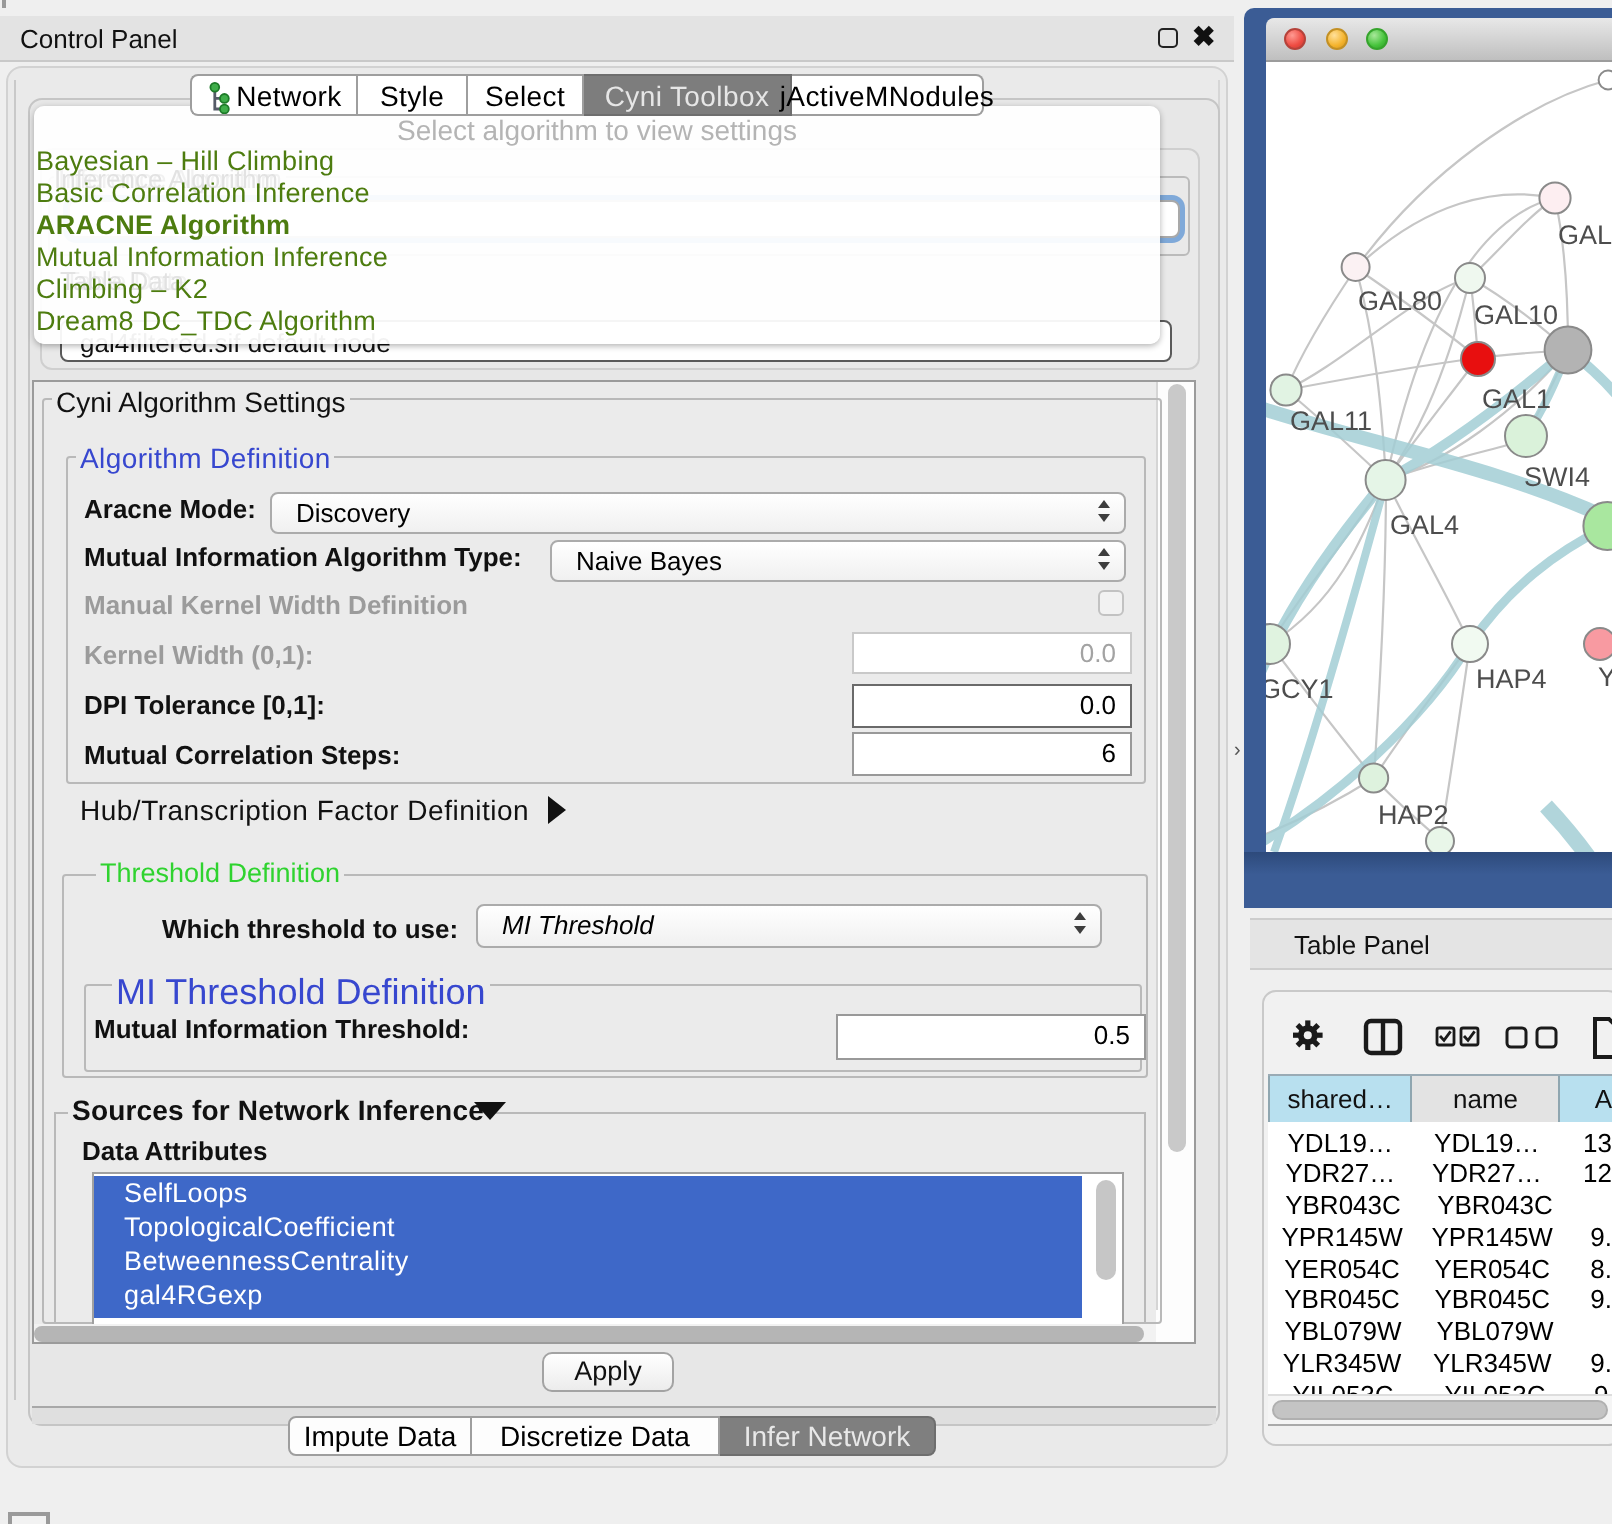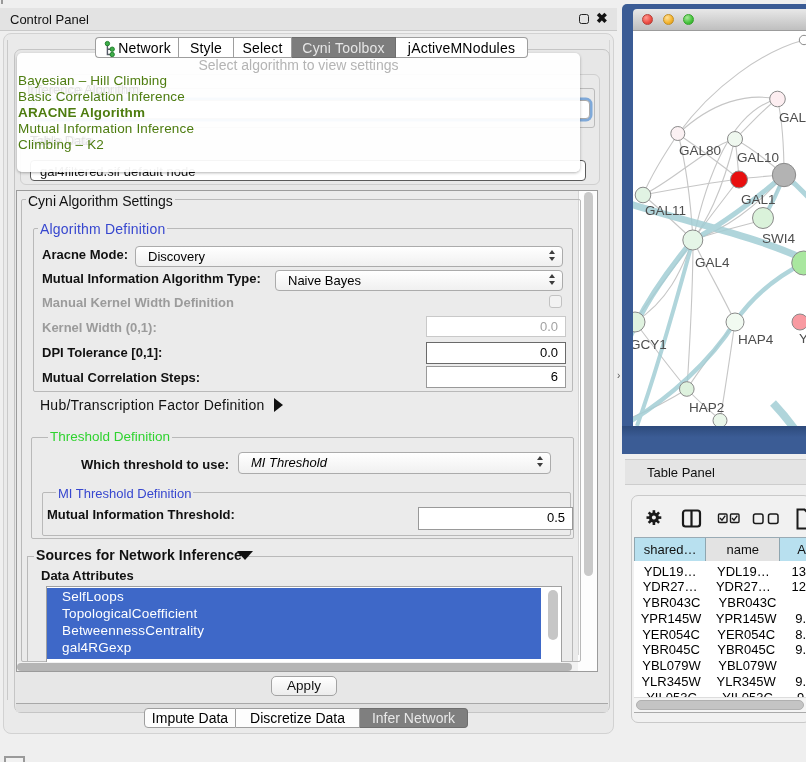--- a/index.html
+++ b/index.html
@@ -36,21 +36,21 @@
       <path d="M4.4,4 V14.5 H8.8 M4.4,9.2 H8.8" fill="none" stroke="#565b68" stroke-width="1.4"></path>
       <circle cx="4.4" cy="3.6" r="2.2" fill="#3fae4a" stroke="#1d7a28" stroke-width="0.9"></circle>
       <circle cx="9.2" cy="9.2" r="2.2" fill="#3fae4a" stroke="#1d7a28" stroke-width="0.9"></circle>
       <circle cx="9.2" cy="14.5" r="2.2" fill="#3fae4a" stroke="#1d7a28" stroke-width="0.9"></circle>
     </svg>
     <span>Network</span>
   </div>
   <div style="width:55px;background:#fff;border:1px solid #9e9e9e;border-right:none;display:flex;align-items:center;justify-content:center;">Style</div>
   <div style="width:59px;background:#fff;border:1px solid #9e9e9e;display:flex;align-items:center;justify-content:center;">Select</div>
   <div style="width:104px;background:#7d7d7d;border:1px solid #6e6e6e;border-left:none;display:flex;align-items:center;justify-content:center;color:#e6e6e6;">Cyni Toolbox</div>
-  <div style="width:132px;background:#fff;border:1px solid #9e9e9e;border-left:none;border-radius:0 4px 4px 0;display:flex;align-items:center;justify-content:center;">jActiveMNodules</div>
+  <div style="width:96px;background:#fff;border:1px solid #9e9e9e;border-left:none;border-radius:0 4px 4px 0;display:flex;align-items:center;justify-content:center;">jActiveMNodules</div>
 </div>
 
 <div class="abs" style="left:20px;top:74px;width:580px;height:111px;background:#e9e9e9;border:1px solid #cfcfcf;border-radius:6px;"></div>
 <div class="abs" style="left:24px;top:88px;width:571px;height:40px;border:1px solid #bbb;border-radius:3px;"></div>
 <div class="abs lbl" style="left:27px;top:82px;background:#e9e9e9;padding:0 2px;">Inference Algorithm</div>
 <div class="abs" style="left:34px;top:100px;width:556px;height:19px;background:#fff;border:1px solid #a9a9a9;border-radius:4px;box-shadow:0 0 0 2.5px #7fa9d9;"></div>
 <div class="abs lbl" style="left:30px;top:133px;background:#e9e9e9;padding:0 2px;">Table Data</div>
 <div class="abs" style="left:30px;top:160px;width:556px;height:21px;background:#fff;border:1.5px solid #5a5a5a;border-radius:4px;">
   <div class="abs lbl" style="left:9px;top:3px;">gal4filtered.sif default node</div>
 </div>
@@ -58,20 +58,21 @@
 <div class="abs" style="left:17px;top:53px;width:563px;height:119px;background:rgba(255,255,255,0.94);border-radius:5px;box-shadow:0 1px 3px rgba(0,0,0,0.3);z-index:4;">
   <div class="abs" style="left:0;top:4px;width:100%;text-align:center;font-size:14px;color:#b4b4b4;">Select algorithm to view settings</div>
   <div class="abs" style="left:10px;top:29px;font-size:13px;color:#e2e2e2;">Inference Algorithm</div>
   <div class="abs" style="left:13px;top:80px;font-size:13px;color:#e2e2e2;">Table Data</div>
   <div class="abs" style="left:1px;top:20px;font-size:13.5px;letter-spacing:0.15px;color:#4d7c0f;line-height:16px;">
     <div>Bayesian – Hill Climbing</div>
     <div>Basic Correlation Inference</div>
     <div style="font-weight:bold;">ARACNE Algorithm</div>
     <div>Mutual Information Inference</div>
     <div>Climbing – K2</div>
+    <div>Dream8 DC_TDC Algorithm</div>
   </div>
 </div>
 
 <div class="abs" style="left:16px;top:190px;width:582px;height:482px;background:#ebebeb;border:1px solid #9b9b9b;"></div>
 
 <div class="abs" style="left:578px;top:191px;width:19px;height:471px;background:#fdfdfd;border-left:1px solid #d5d5d5;"></div>
 <div class="abs" style="left:584px;top:192px;width:9px;height:384px;background:#c9c9c9;border-radius:5px;"></div>
 
 <div class="abs" style="left:17px;top:662px;width:561px;height:9px;background:#f2f2f2;"></div>
 <div class="abs" style="left:578px;top:655px;width:19px;height:16px;background:#fdfdfd;"></div>
@@ -103,21 +104,21 @@
 <div class="abs" style="left:40px;top:397px;font-size:14px;letter-spacing:0.25px;color:#111;white-space:nowrap;">Hub/Transcription Factor Definition</div>
 <div class="abs" style="left:274px;top:398px;width:0;height:0;border-left:9px solid #111;border-top:7px solid transparent;border-bottom:7px solid transparent;"></div>
 
 <div class="abs" style="left:31px;top:437px;width:543px;height:102px;border:1px solid #b9b9b9;border-radius:2px;"></div>
 <div class="abs" style="left:48px;top:429px;background:#ebebeb;padding:0 2px;font-size:13.5px;color:#2fd32f;white-space:nowrap;">Threshold Definition</div>
 <div class="abs lbl bold" style="left:81px;top:457px;">Which threshold to use:</div>
 <div class="abs combo" style="left:238px;top:452px;width:313px;height:22px;font-style:italic;">
     <span>MI Threshold</span>
   </div>
 <div class="abs" style="left:42px;top:492px;width:529px;height:44px;border:1px solid #b9b9b9;border-radius:2px;"></div>
-<div class="abs" style="left:56px;top:486px;background:#ebebeb;padding:0 2px;font-size:13px;color:#3747cf;white-space:nowrap;text-align:right;">MI Threshold Definition</div>
+<div class="abs" style="left:56px;top:486px;background:#ebebeb;padding:0 2px;font-size:18px;color:#3747cf;white-space:nowrap;text-align:right;">MI Threshold Definition</div>
 <div class="abs lbl bold" style="left:47px;top:507px;">Mutual Information Threshold:</div>
 <div class="abs inp" style="left:418px;top:507px;width:155px;height:23px;border:1px solid #999;color:#000;">0.5</div>
 
 <div class="abs" style="left:27px;top:556px;width:546px;height:106px;border:1px solid #b9b9b9;border-top:1px solid #b9b9b9;border-bottom:none;"></div>
 <div class="abs" style="left:34px;top:547px;background:#ebebeb;padding:0 2px;font-size:14px;letter-spacing:0.1px;color:#111;white-space:nowrap;font-weight:bold;">Sources for Network Inference</div>
 <div class="abs" style="left:237px;top:551px;width:0;height:0;border-top:9px solid #111;border-left:8px solid transparent;border-right:8px solid transparent;"></div>
 <div class="abs lbl bold" style="left:41px;top:568px;">Data Attributes</div>
 <div class="abs" style="left:46px;top:586px;width:516px;height:76px;background:#fff;border:1px solid #a0a0a0;border-bottom:none;"></div>
 <div class="abs" style="left:47px;top:588px;width:494px;height:71px;background:#3e68c8;color:#fff;font-size:13.5px;letter-spacing:0.2px;line-height:17px;padding-left:15px;overflow:hidden;">
   <div>SelfLoops</div>

